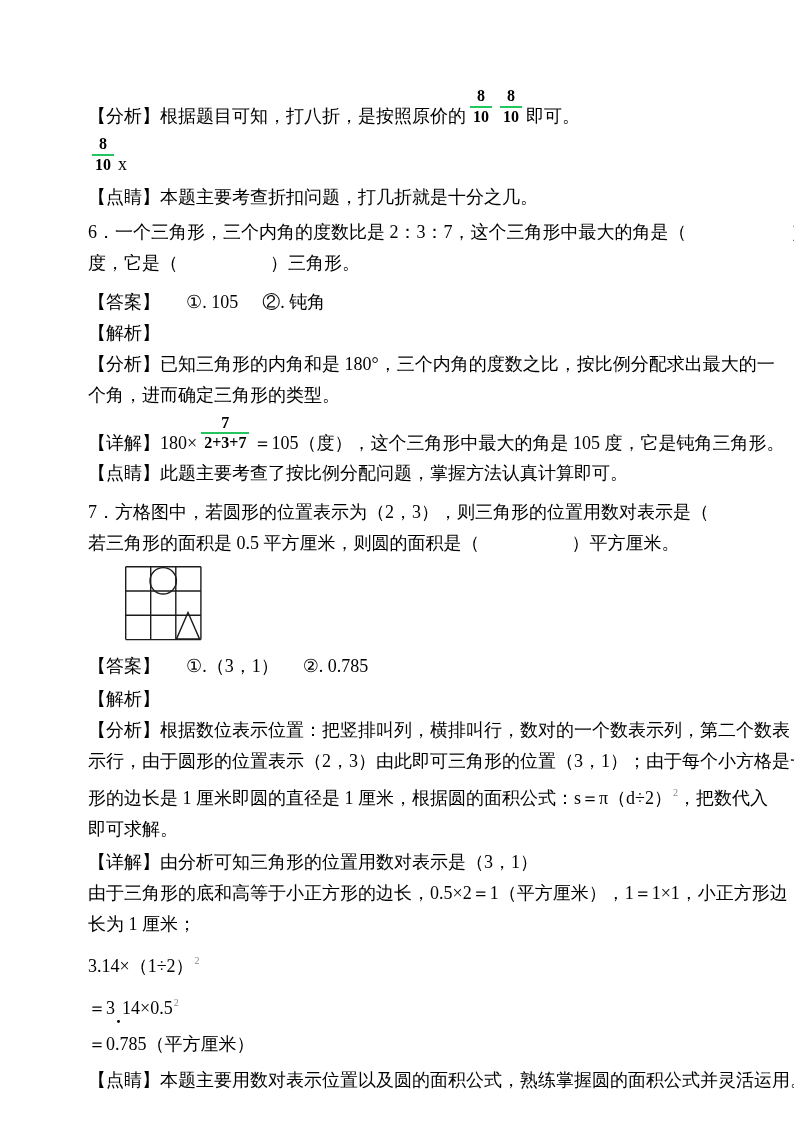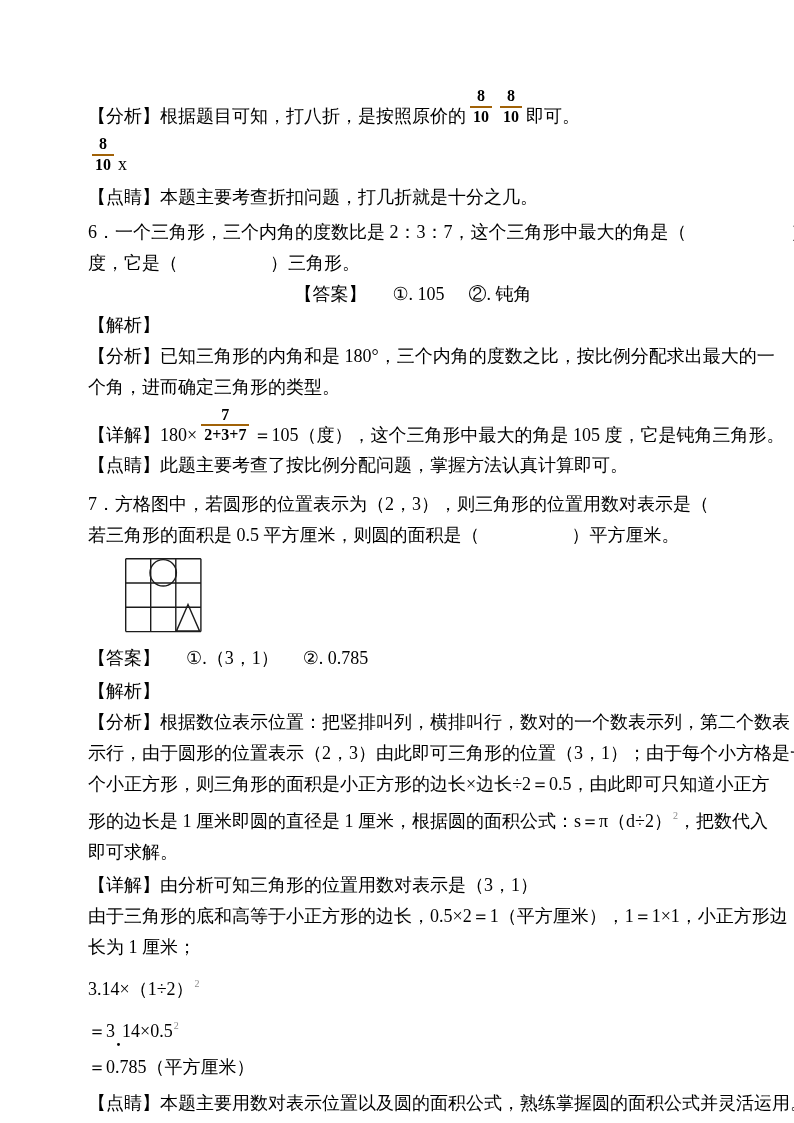--- a/index.html
+++ b/index.html
@@ -22,21 +22,21 @@
   }
   .frac{
     display:inline-block;
     text-align:center;
     font-weight:bold;
     vertical-align:baseline;
     margin:0 4px;
     line-height:normal;
   }
   .frac .num{display:block;line-height:1.05;padding:0 3px 1px;font-size:16px;}
-  .frac .den{display:block;line-height:1.05;border-top:2px solid #a16207;padding:1px 3px 0;font-size:16px;}
+  .frac .den{display:block;line-height:1.05;border-top:2px solid #22c55e;padding:1px 3px 0;font-size:16px;}
   .sup2{
     font-size:10px;
     color:#8a8a8a;
     vertical-align:8px;
     margin-left:1px;
   }
   .lowdot{
     display:inline-block;
     position:relative;
     top:9px;
@@ -51,21 +51,21 @@
 </head>
 <body>
 
 <div class="page">
   <div id="before-figure">
       <div class="line"><span>【分析】根据题目可知，打八折，是按照原价的</span><span class="frac"><span class="num">8</span><span class="den">10</span></span><span class="frac"><span class="num">8</span><span class="den">10</span></span><span>即可。</span></div>
       <div class="line" style="margin-top: 4px;"><span class="frac"><span class="num">8</span><span class="den">10</span></span><span>x</span></div>
       <div class="line" style="margin-top: 2px;"><span>【点睛】本题主要考查折扣问题，打几折就是十分之几。</span></div>
       <div class="line" style="margin-top: 4px;"><span>6．一个三角形，三个内角的度数比是 2：3：7，这个三角形中最大的角是（</span><span class="gap" style="width: 104px;"></span><span>）</span></div>
       <div class="line"><span>度，它是（</span><span class="gap" style="width: 92px;"></span><span>）三角形。</span></div>
-      <div class="line" style="margin-top: 0; text-align: center;"><span>【答案】</span><span class="gap" style="width: 26px;"></span><span>①. 105</span><span class="gap" style="width: 24px;"></span><span>②. 钝角</span></div>
+      <div class="line" style="margin-top: 8px;"><span>【答案】</span><span class="gap" style="width: 26px;"></span><span>①. 105</span><span class="gap" style="width: 24px;"></span><span>②. 钝角</span></div>
       <div class="line"><span>【解析】</span></div>
       <div class="line"><span>【分析】已知三角形的内角和是 180°，三个内角的度数之比，按比例分配求出最大的一</span></div>
       <div class="line"><span>个角，进而确定三角形的类型。</span></div>
       <div class="line" style="margin-top: 4px;"><span>【详解】180×</span><span class="frac"><span class="num">7</span><span class="den">2+3+7</span></span><span>＝105（度），这个三角形中最大的角是 105 度，它是钝角三角形。</span></div>
       <div class="line" style=""><span>【点睛】此题主要考查了按比例分配问题，掌握方法认真计算即可。</span></div>
       <div class="line" style="margin-top: 8px;"><span>7．方格图中，若圆形的位置表示为（2，3），则三角形的位置用数对表示是（</span><span class="gap" style="width: 100px;"></span></div>
       <div class="line"><span>若三角形的面积是 0.5 平方厘米，则圆的面积是（</span><span class="gap" style="width: 92px;"></span><span>）平方厘米。</span></div>
     </div>
 
   <div class="figure">
@@ -76,21 +76,20 @@
         <polygon points="63,46.5 51.5,72.9 74.5,72.9"></polygon>
       </g>
     </svg>
   </div>
 
   <div id="after-figure">
       <div class="line"><span>【答案】</span><span class="gap" style="width: 26px;"></span><span>①.（3，1）</span><span class="gap" style="width: 24px;"></span><span>②. 0.785</span></div>
       <div class="line" style="margin-top: 2px;"><span>【解析】</span></div>
       <div class="line"><span>【分析】根据数位表示位置：把竖排叫列，横排叫行，数对的一个数表示列，第二个数表</span></div>
       <div class="line"><span>示行，由于圆形的位置表示（2，3）由此即可三角形的位置（3，1）；由于每个小方格是一</span></div>
-      <div class="line"><span>个小正方形，则三角形的面积是小正方形的边长×边长÷2＝0.5，由此即可只知道小正方</span></div>
       <div class="line"><span>形的边长是 1 厘米即圆的直径是 1 厘米，根据圆的面积公式：s＝π（d÷2）</span><sup class="sup2">2</sup><span>，把数代入</span></div>
       <div class="line"><span>即可求解。</span></div>
       <div class="line" style="margin-top: 2px;"><span>【详解】由分析可知三角形的位置用数对表示是（3，1）</span></div>
       <div class="line"><span>由于三角形的底和高等于小正方形的边长，0.5×2＝1（平方厘米），1＝1×1，小正方形边</span></div>
       <div class="line"><span>长为 1 厘米；</span></div>
       <div class="line" style="margin-top: 5px;"><span>3.14×（1÷2）</span><sup class="sup2">2</sup></div>
       <div class="line" style="margin-top: 5px;"><span>＝3</span><span class="lowdot">.</span><span>14×0.5</span><sup class="sup2">2</sup></div>
       <div class="line" style="margin-top: 5px;"><span>＝0.785（平方厘米）</span></div>
       <div class="line" style="margin-top: 5px;"><span>【点睛】本题主要用数对表示位置以及圆的面积公式，熟练掌握圆的面积公式并灵活运用。</span></div>
     </div>

